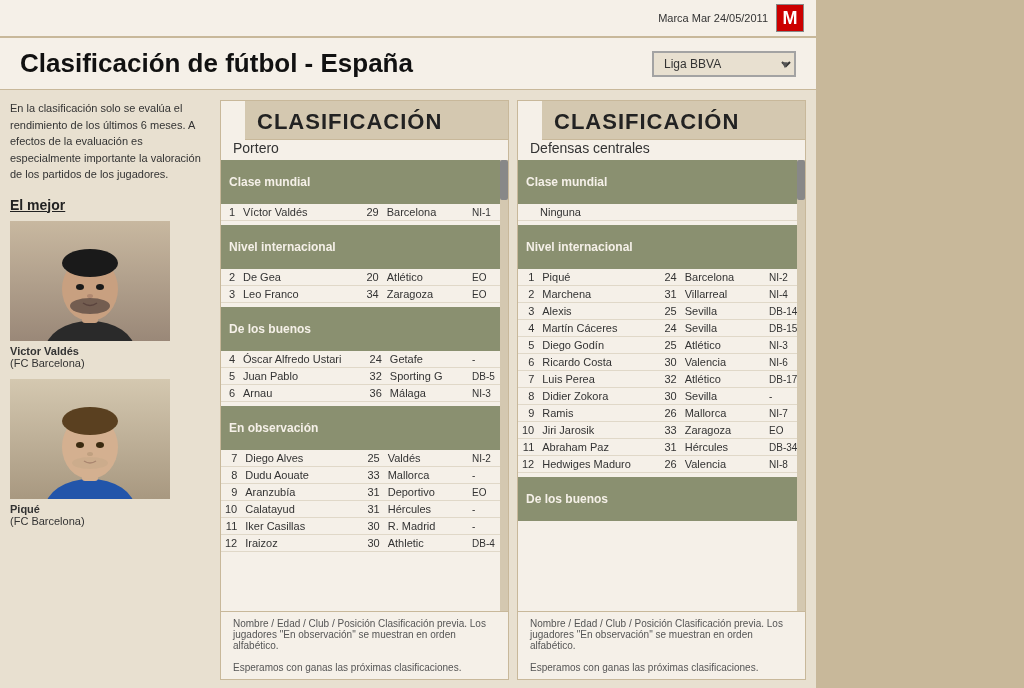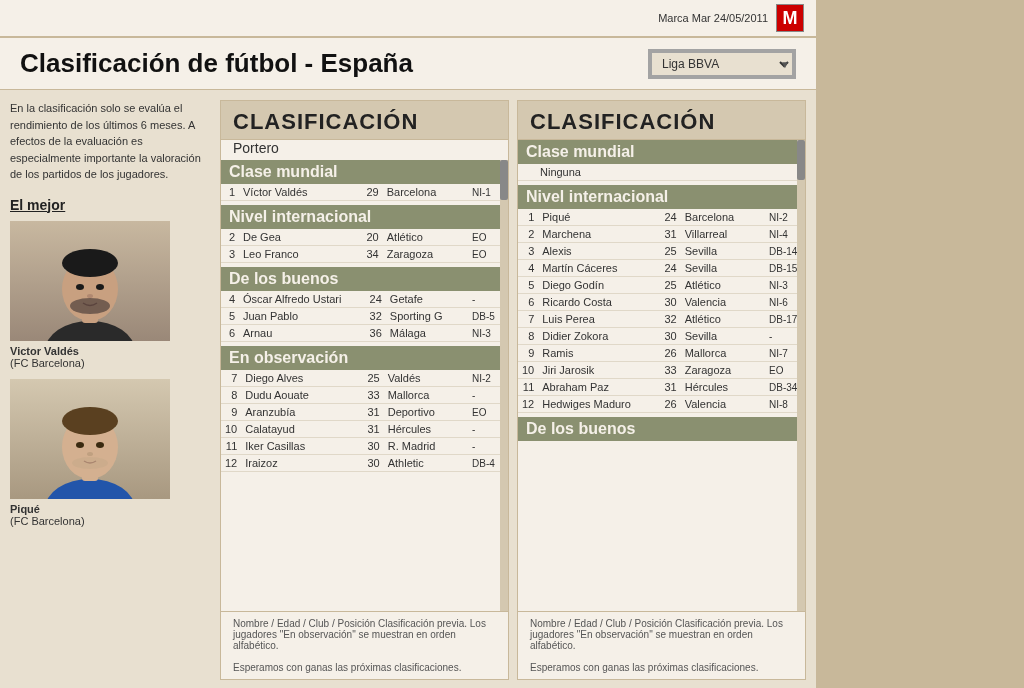--- a/index.html
+++ b/index.html
@@ -162,20 +162,21 @@
       padding: 0;
       overflow: hidden;
       display: flex;
       flex-direction: column;
     }
 
     .panel-header {
       background: #d4c8b0;
       padding: 8px 12px 4px 12px;
       border-bottom: 1px solid #c8b89a;
+      margin-left: 24px;
     }
 
     .panel-title {
       font-size: 22px;
       font-weight: bold;
       color: #222;
       letter-spacing: 1px;
       text-transform: uppercase;
     }
 
@@ -184,23 +185,23 @@
       font-weight: normal;
       color: #333;
       padding: 0 12px 4px 12px;
       border-radius: 12px;
     }
 
     
     .section-header {
       background: #8a9070;
       color: #f5f0e8;
-      font-size: 16px;
+      font-size: 12px;
       font-weight: bold;
-      padding: 3px 8px;
+      padding: 15px 8px;
       margin: 0;
     }
 
     .data-table {
       width: 100%;
       border-collapse: collapse;
       font-size: 11px;
     }
 
     .data-table tr {
@@ -254,21 +255,21 @@
     .panel-footer {
       padding: 6px 12px;
       font-size: 10px;
       color: #555;
       border-top: 1px solid #c8b89a;
       background: #f5f0e8;
     }
 
     select {
       background: #e8e0d0;
-      border: 4px solid #a3a3a3;
+      border: 2px solid #a3a3a3;
       padding: 3px 20px 3px 6px;
       font-size: 12px;
       color: #333;
       cursor: pointer;
     }
 
     .panel-scroll-wrapper {
       position: relative;
       flex: 1;
       overflow: hidden;
@@ -516,20 +517,21 @@
           <p>Nombre / Edad / Club / Posición Clasificación previa. Los jugadores "En observación" se muestran en orden alfabético.</p>
           <br>
           <p>Esperamos con ganas las próximas clasificaciones.</p>
         </div>
       </div>
 
       <div class="classification-panel">
         <div class="panel-header">
           <div class="panel-title">CLASIFICACIÓN</div>
         </div>
+        <div class="panel-subtitle">Defensas centrales</div>
 
         <div class="panel-scroll-wrapper">
           <div class="scroll-content">
 
             <div class="section-header">Clase mundial</div>
             <table class="data-table">
               <tbody>
                   <tr>
                 <td class="td-num"></td>
                 <td class="td-name">Ninguna</td>

